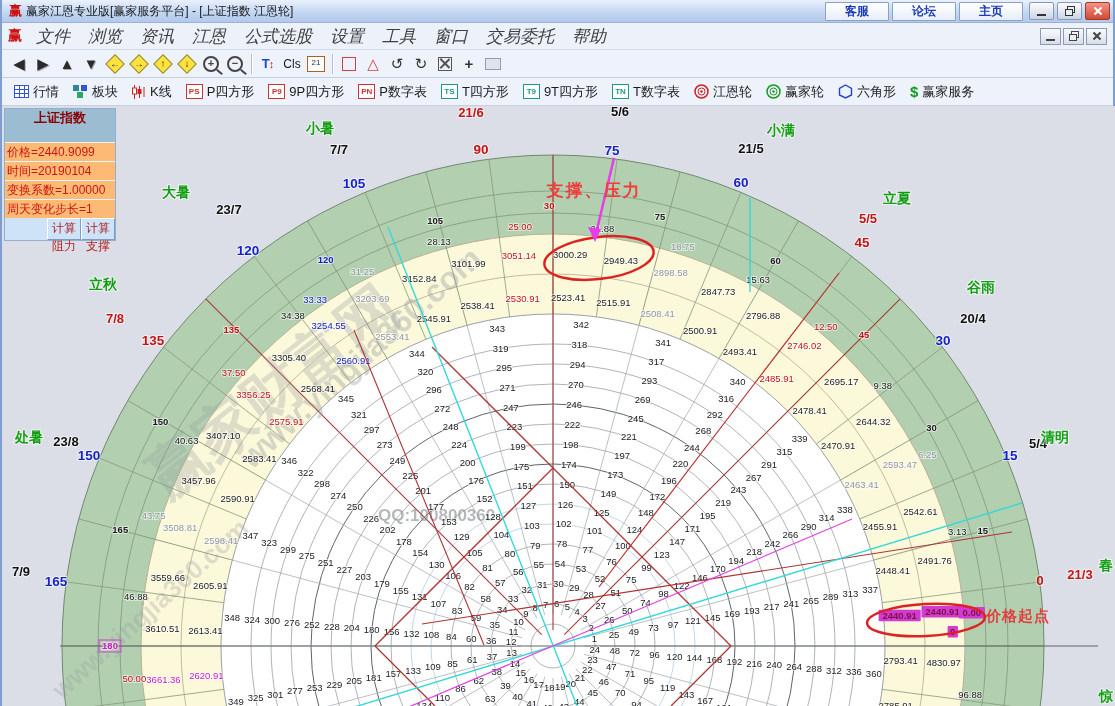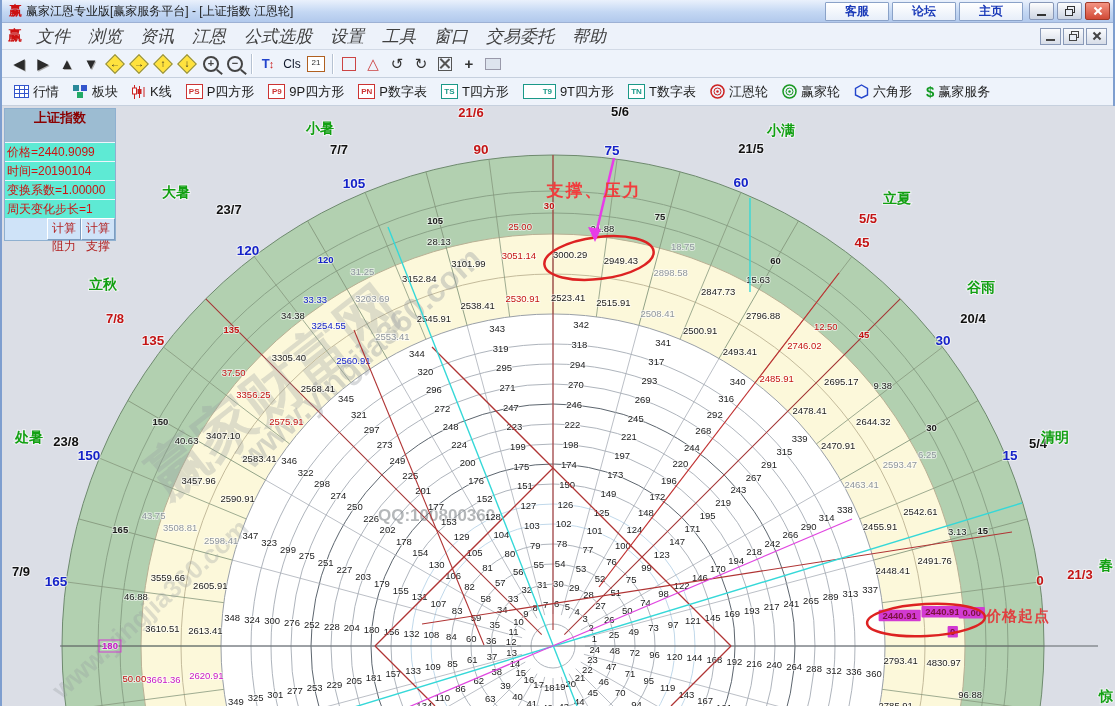--- a/index.html
+++ b/index.html
@@ -45,21 +45,21 @@
   .xbox{width:12px;height:12px;border:1.5px solid #555;position:relative;}
   .xbox:before,.xbox:after{content:"";position:absolute;left:5px;top:-1px;width:1.5px;height:13px;background:#555;}
   .xbox:before{transform:rotate(45deg);} .xbox:after{transform:rotate(-45deg);}
   .cross{font-size:15px;color:#333;font-weight:bold;}
   .screen{width:14px;height:10px;border:1.5px solid #99a;background:#dde4ee;}
   .ribbon-item{display:flex;align-items:center;gap:4px;padding:0 7px;font-size:13px;color:#1c1c1c;cursor:default;}
   .lbox{width:15px;height:13px;border:1px solid currentColor;font-size:8px;font-weight:bold;line-height:13px;text-align:center;background:#fff;}
   
   .panel{position:absolute;left:2px;top:108px;width:110px;z-index:4;border:1px solid #8fb0d0;background:#cfe3f8;}
   .panel-h{height:33px;background:#9cbcd2;color:#8b0000;font-weight:bold;font-size:13px;text-align:center;line-height:17px;}
-  .panel-row{height:18px;background:#5eead4;border-top:1px solid #eef4fc;color:#cc1414;font-size:12px;line-height:18px;padding-left:2px;white-space:nowrap;overflow:hidden;}
+  .panel-row{height:18px;background:#fdba74;border-top:1px solid #eef4fc;color:#cc1414;font-size:12px;line-height:18px;padding-left:2px;white-space:nowrap;overflow:hidden;}
   .panel-btns{display:flex;padding-left:42px;}
   .pbtn{flex:1;height:20px;background:#cfe3f8;border:1px solid;border-color:#ffffff #7d9cc0 #7d9cc0 #ffffff;color:#b22222;font-size:12px;line-height:18px;text-align:center;cursor:default;}
   
   #wheel-svg{position:absolute;left:0;top:106px;z-index:1;font-family:"Liberation Sans",sans-serif;}
 </style>
 </head>
 <body>
 
 <div class="app">
 
@@ -230,21 +230,21 @@
       </span>
       <span class="ribbon-item">
         <span class="lbox" style="color:#cc3333;">PN</span>
         <span>P数字表</span>
       </span>
       <span class="ribbon-item">
         <span class="lbox" style="color:#1a9988;">TS</span>
         <span>T四方形</span>
       </span>
       <span class="ribbon-item">
-        <span class="lbox" style="color:#1a9988;padding-left:16px;">T9</span>
+        <span class="lbox" style="color:#1a9988;">T9</span>
         <span>9T四方形</span>
       </span>
       <span class="ribbon-item">
         <span class="lbox" style="color:#1a9988;">TN</span>
         <span>T数字表</span>
       </span>
       <span class="ribbon-item">
         <svg width="15" height="15">
           <circle cx="7.5" cy="7.5" r="6.5" fill="none" stroke="#cc2222" stroke-width="1.5"></circle>
           <circle cx="7.5" cy="7.5" r="3.5" fill="none" stroke="#cc2222"></circle>

